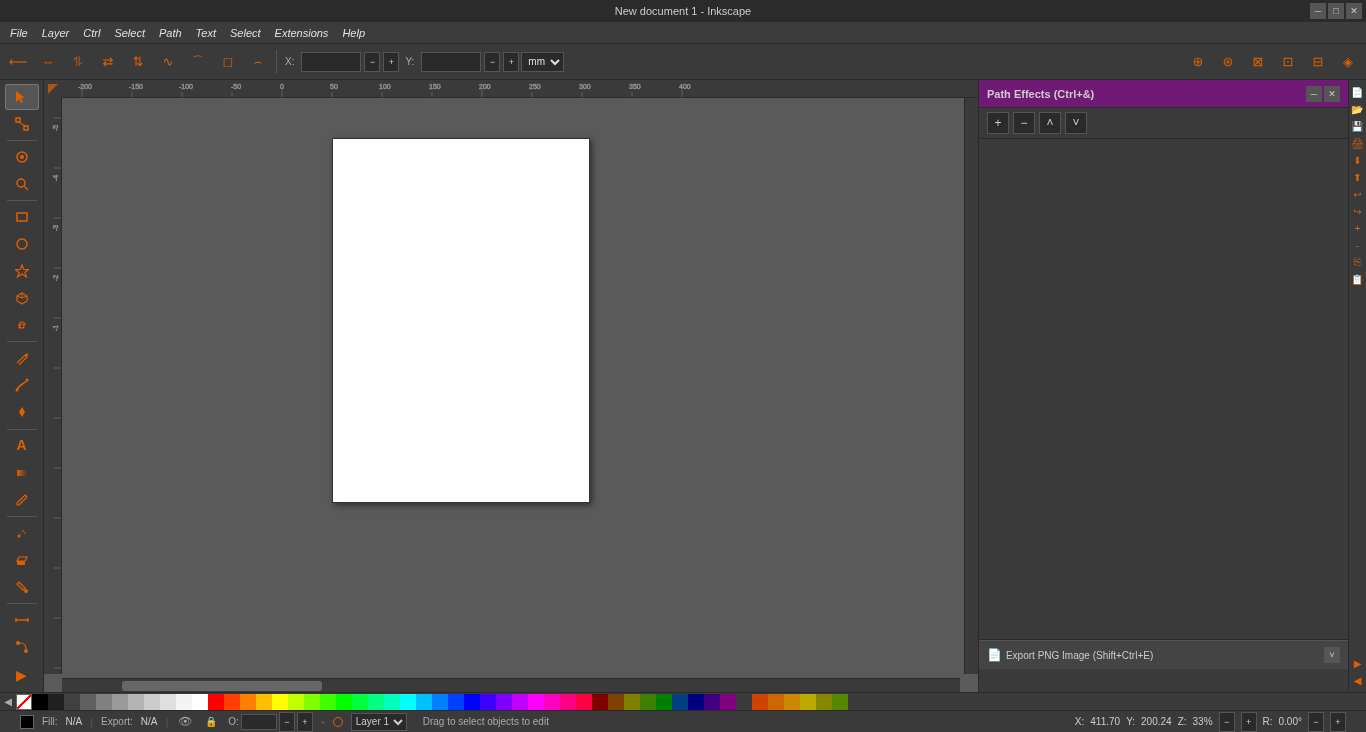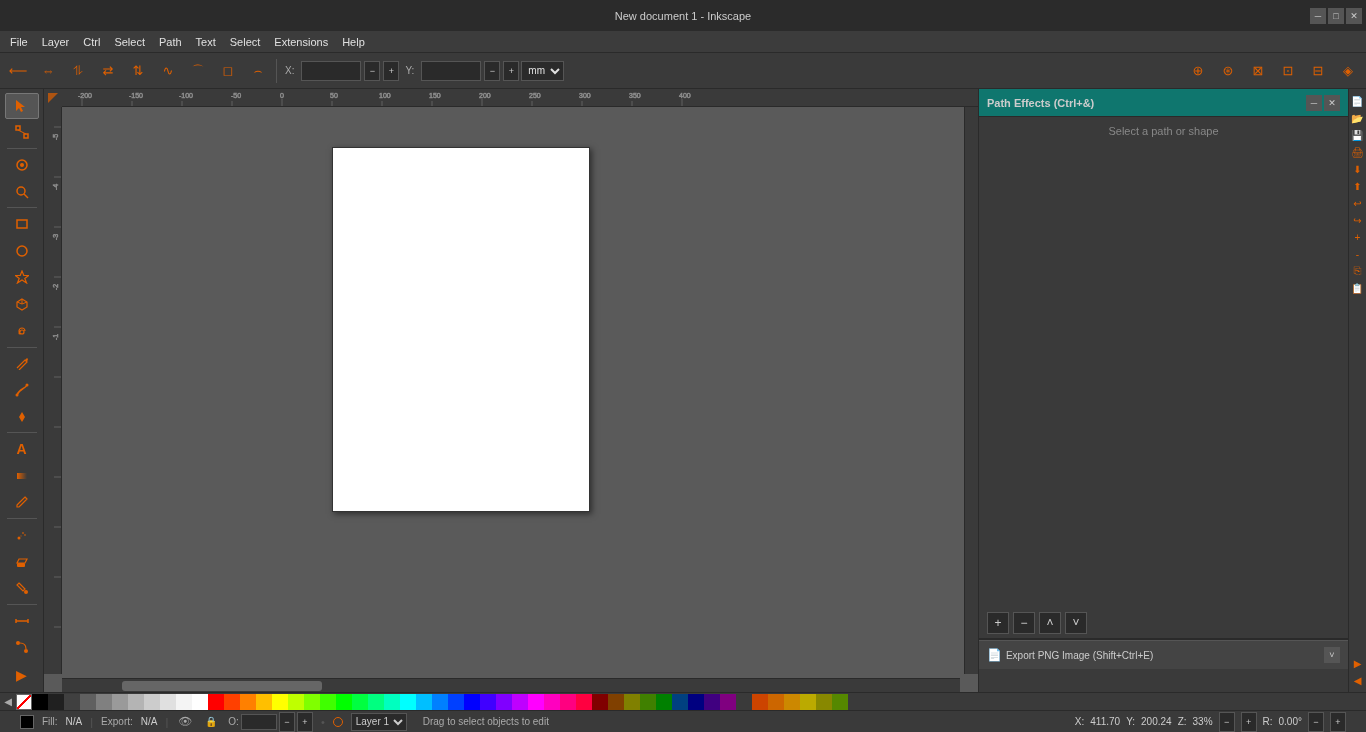--- a/index.html
+++ b/index.html
@@ -10,21 +10,21 @@
       color: #e0e0e0;
       width: 1366px;
       height: 732px;
       overflow: hidden;
       display: flex;
       flex-direction: column;
     }
 
     
     .titlebar {
-      height: 31px;
+      height: 22px;
       background: #2b2b2b;
       display: flex;
       align-items: center;
       justify-content: center;
       position: relative;
       flex-shrink: 0;
     }
     .titlebar-title {
       font-size: 11px;
       color: #ccc;
@@ -51,20 +51,21 @@
     
     .menubar {
       height: 22px;
       background: #3c3c3c;
       display: flex;
       align-items: center;
       padding: 0 4px;
       gap: 2px;
       flex-shrink: 0;
       border-bottom: 1px solid #2a2a2a;
+      font-style: italic;
     }
     .menu-item {
       padding: 2px 6px;
       color: #e0e0e0;
       cursor: pointer;
       border-radius: 2px;
       font-size: 11px;
     }
 
     
@@ -272,21 +273,21 @@
 
     
     .path-effects-panel {
       flex: 1;
       display: flex;
       flex-direction: column;
       border-bottom: 1px solid #2a2a2a;
     }
     .panel-header {
       height: 28px;
-      background: #0f766e;
+      background: #701a75;
       display: flex;
       align-items: center;
       padding: 0 8px;
       justify-content: space-between;
       border-bottom: 1px solid #2a2a2a;
       flex-shrink: 0;
     }
     .panel-title {
       font-size: 11px;
       color: #ccc;
@@ -804,25 +805,20 @@
   </div>
 
   <div class="right-panels">
 
     <div class="path-effects-panel">
       <div class="panel-header">
         <span class="panel-title">Path Effects (Ctrl+&amp;)</span>
         <div class="panel-header-btns">
           <button class="panel-header-btn">─</button>
           <button class="panel-header-btn">✕</button>
-        </div>
-      </div>
-      <div class="panel-content">
-        <div class="panel-status">
-          <span>Select a path or shape</span>
         </div>
       </div>
       <div class="panel-toolbar">
         <button class="panel-tool-btn">+</button>
         <button class="panel-tool-btn">−</button>
         <button class="panel-tool-btn">˄</button>
         <button class="panel-tool-btn">˅</button>
       </div>
     </div>
 

